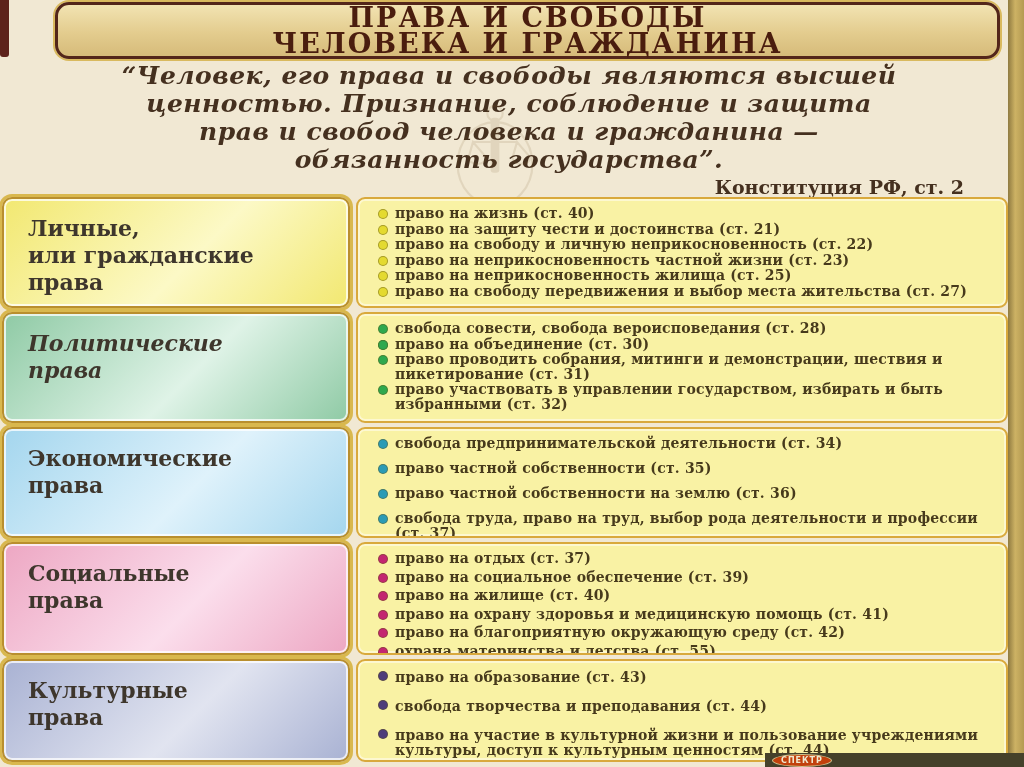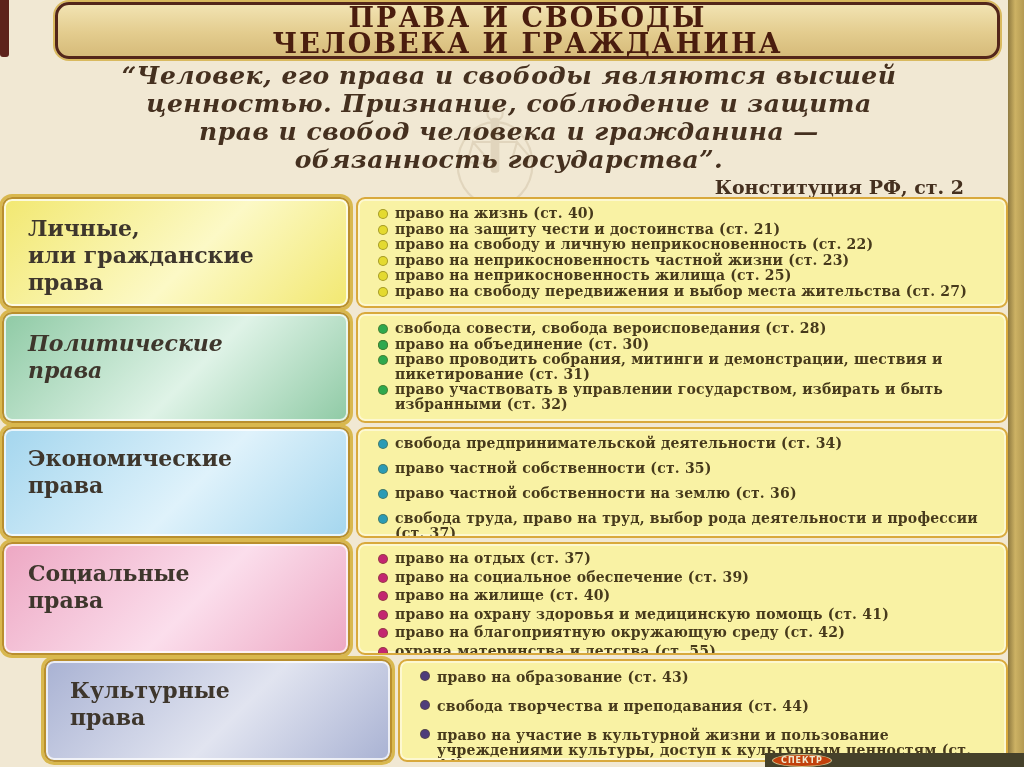--- a/index.html
+++ b/index.html
@@ -204,21 +204,21 @@
             <li><span class="bullet" style="background: rgb(195, 38, 112);"></span><span class="item-text">право на социальное обеспечение (ст. 39)</span></li>
             <li><span class="bullet" style="background: rgb(195, 38, 112);"></span><span class="item-text">право на жилище (ст. 40)</span></li>
             <li><span class="bullet" style="background: rgb(195, 38, 112);"></span><span class="item-text">право на охрану здоровья и медицинскую помощь (ст. 41)</span></li>
             <li><span class="bullet" style="background: rgb(195, 38, 112);"></span><span class="item-text">право на благоприятную окружающую среду (ст. 42)</span></li>
             <li><span class="bullet" style="background: rgb(195, 38, 112);"></span><span class="item-text">охрана материнства и детства (ст. 55)</span></li>
           </ul>
     </div>
   </div>
 
   <div class="row row-5">
-    <div class="category-box" style="background: linear-gradient(135deg, rgb(169, 178, 211) 0%, rgb(225, 228, 240) 55%, rgb(169, 178, 211) 100%); margin-left: 42px;">
+    <div class="category-box" style="background: linear-gradient(135deg, rgb(169, 178, 211) 0%, rgb(225, 228, 240) 55%, rgb(169, 178, 211) 100%);">
       <div class="category-label">Культурные
 права</div>
     </div>
     <div class="panel">
       <ul class="items">
             <li><span class="bullet" style="background: rgb(78, 61, 122);"></span><span class="item-text">право на образование (ст. 43)</span></li>
             <li><span class="bullet" style="background: rgb(78, 61, 122);"></span><span class="item-text">свобода творчества и преподавания (ст. 44)</span></li>
             <li><span class="bullet" style="background: rgb(78, 61, 122);"></span><span class="item-text">право на участие в культурной жизни и пользование учреждениями культуры, доступ к культурным ценностям (ст. 44)</span></li>
           </ul>
     </div>

